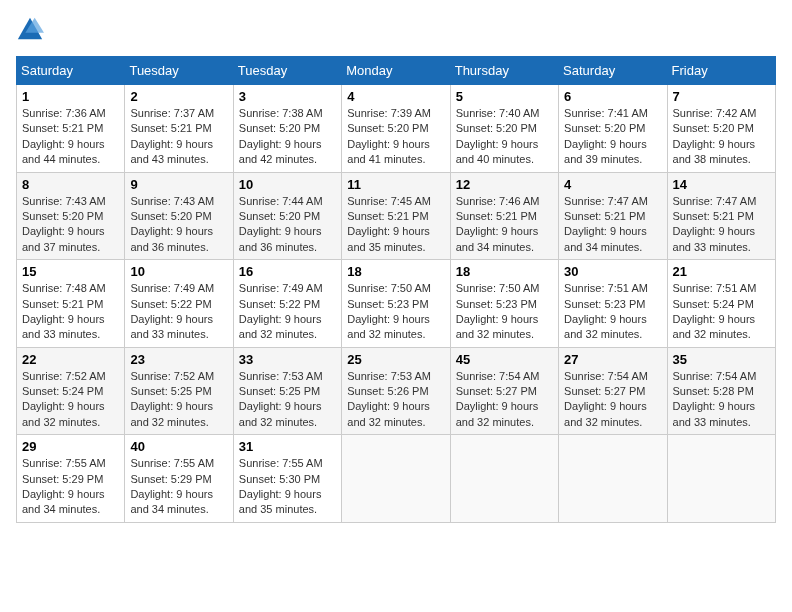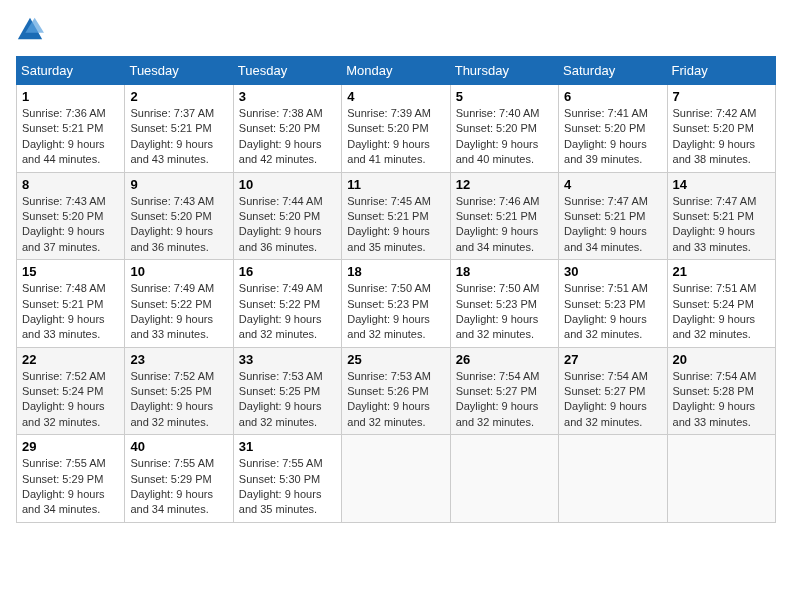--- a/index.html
+++ b/index.html
@@ -319,37 +319,37 @@
       </td>
         <td>
         <span class="day-num">25</span>
         <div class="day-info">
           Sunrise: 7:53 AM<br>
           Sunset: 5:26 PM<br>
           Daylight: 9 hours and 32 minutes.
         </div>
       </td>
         <td>
-        <span class="day-num">26</span>
+        <span class="day-num">45</span>
         <div class="day-info">
           Sunrise: 7:54 AM<br>
           Sunset: 5:27 PM<br>
           Daylight: 9 hours and 32 minutes.
         </div>
       </td>
         <td>
         <span class="day-num">27</span>
         <div class="day-info">
           Sunrise: 7:54 AM<br>
           Sunset: 5:27 PM<br>
           Daylight: 9 hours and 32 minutes.
         </div>
       </td>
         <td>
-        <span class="day-num">20</span>
+        <span class="day-num">35</span>
         <div class="day-info">
           Sunrise: 7:54 AM<br>
           Sunset: 5:28 PM<br>
           Daylight: 9 hours and 33 minutes.
         </div>
       </td>
       </tr>
       <tr>
         <td>
         <span class="day-num">29</span>

